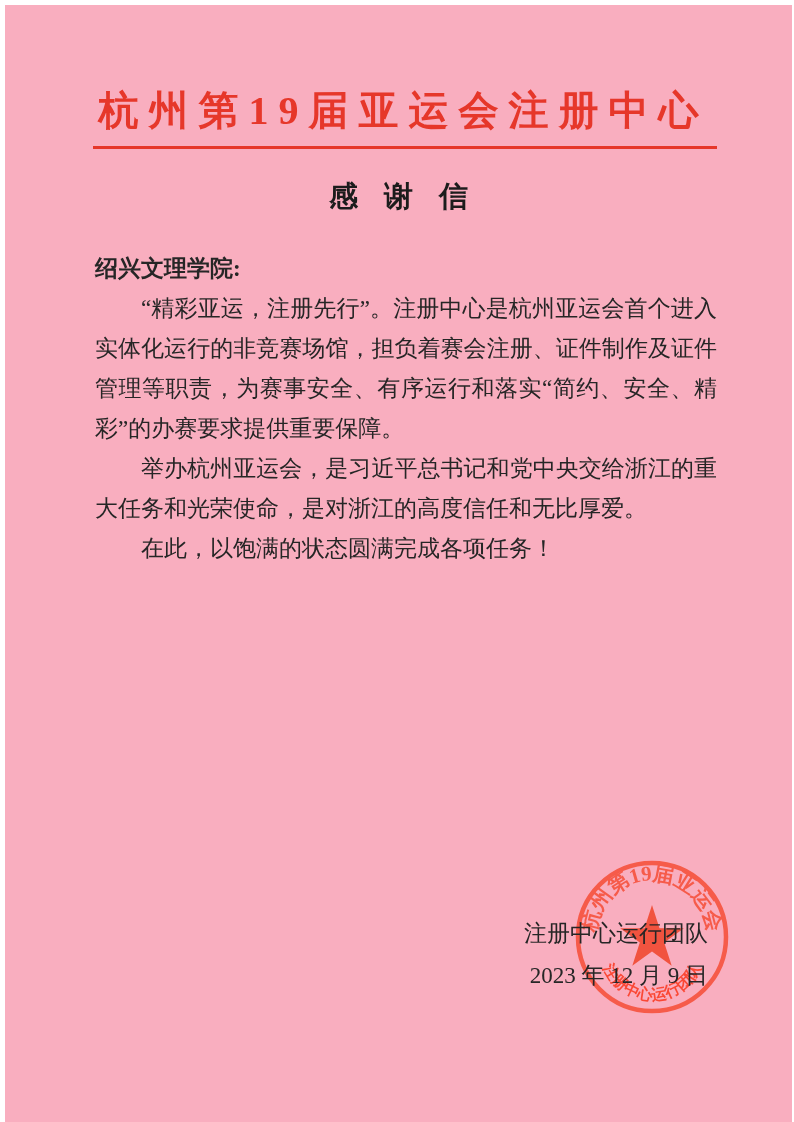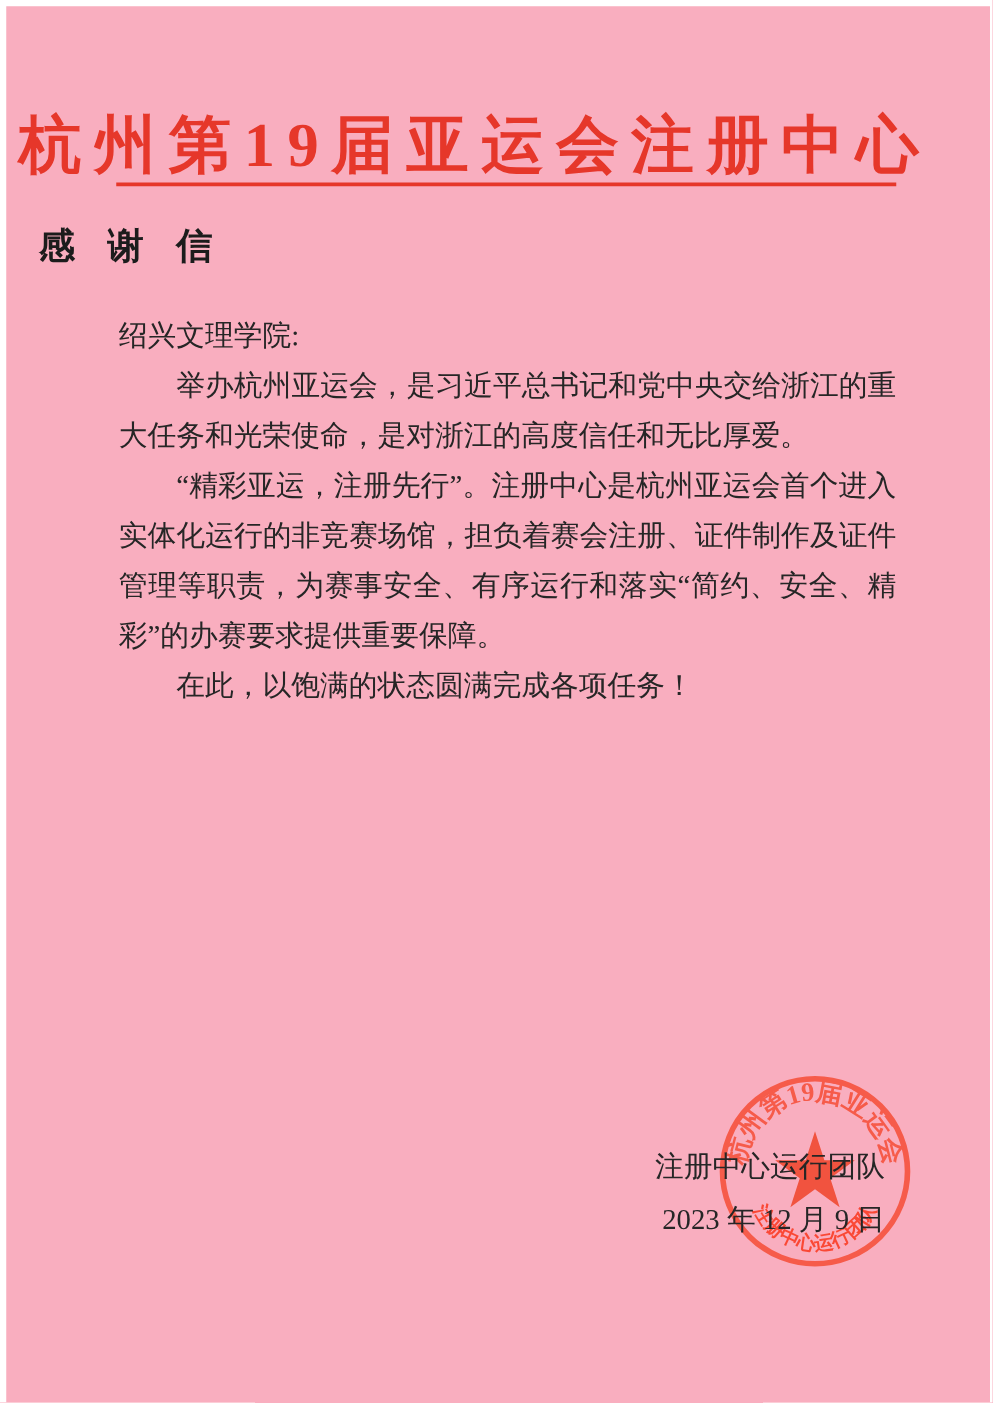--- a/index.html
+++ b/index.html
@@ -11,54 +11,55 @@
     font-family: "Liberation Serif", serif;
   }
   .paper {
     position: absolute;
     top: 5px; left: 5px; right: 2px; bottom: 0;
     background: #f9aebf;
   }
   .org-header {
     position: absolute;
     top: 78px; left: 0; right: 0;
+    text-align: center;
     color: #e6372a;
-    font-size: 50px;
+    font-size: 40px;
     font-weight: 700;
     letter-spacing: 10px;
     text-indent: 10px;
     white-space: nowrap;
   }
   .org-underline {
     position: absolute;
     top: 141px; left: 88px;
     width: 624px; height: 3px;
     background: #e6372a;
   }
   .letter-title {
     position: absolute;
     top: 172px; left: 0; right: 0;
-    text-align: left;
+    text-align: center;
     color: #1c1c1c;
     font-size: 29px;
     font-weight: 700;
     letter-spacing: 26px;
     text-indent: 26px;
   }
   .letter-body {
     position: absolute;
     top: 244px; left: 90px;
     width: 622px;
     color: #262626;
     font-size: 23px;
     line-height: 40px;
     text-align: justify;
   }
   .letter-body p { margin: 0; text-indent: 2em; }
-  .salutation { font-weight: 400; text-indent: 0 !important; }
+  .salutation { font-weight: 700; text-indent: 0 !important; }
   .names-bold { font-weight: 700; }
   .sign-block {
     position: absolute;
     top: 908px; right: 84px;
     text-align: right;
     color: #262626;
     font-size: 23px;
     line-height: 42px;
     z-index: 3;
   }
@@ -77,22 +78,22 @@
 <div class="paper">
 
   <div class="org-header">杭州第19届亚运会注册中心</div>
 
   <div class="org-underline"></div>
 
   <div class="letter-title">感谢信</div>
 
   <div class="letter-body">
     <p class="salutation">绍兴文理学院:</p>
+    <p>“精彩亚运，注册先行”。注册中心是杭州亚运会首个进入实体化运行的非竞赛场馆，担负着赛会注册、证件制作及证件管理等职责，为赛事安全、有序运行和落实“简约、安全、精彩”的办赛要求提供重要保障。</p>
     <p>举办杭州亚运会，是习近平总书记和党中央交给浙江的重大任务和光荣使命，是对浙江的高度信任和无比厚爱。</p>
-    <p>“精彩亚运，注册先行”。注册中心是杭州亚运会首个进入实体化运行的非竞赛场馆，担负着赛会注册、证件制作及证件管理等职责，为赛事安全、有序运行和落实“简约、安全、精彩”的办赛要求提供重要保障。</p>
     <p>在此，以饱满的状态圆满完成各项任务！</p>
   </div>
 
   <div class="seal">
     <svg viewBox="0 0 164 164" xmlns="http://www.w3.org/2000/svg">
       <circle cx="82" cy="82" r="74" fill="none" stroke="#f6503a" stroke-width="4.5"></circle>
       <path id="sealTopArc" d="M 31.6 105.8 A 56 56 0 1 1 132.4 105.8" fill="none"></path>
       <path id="sealBottomArc" d="M 29.6 99.8 A 53 53 0 0 0 134.4 99.8" fill="none"></path>
       <text font-size="21" font-weight="700" fill="#f6503a" font-family="Liberation Serif, serif">
         <textPath href="#sealTopArc" startOffset="50%" text-anchor="middle">杭州第19届亚运会</textPath>

